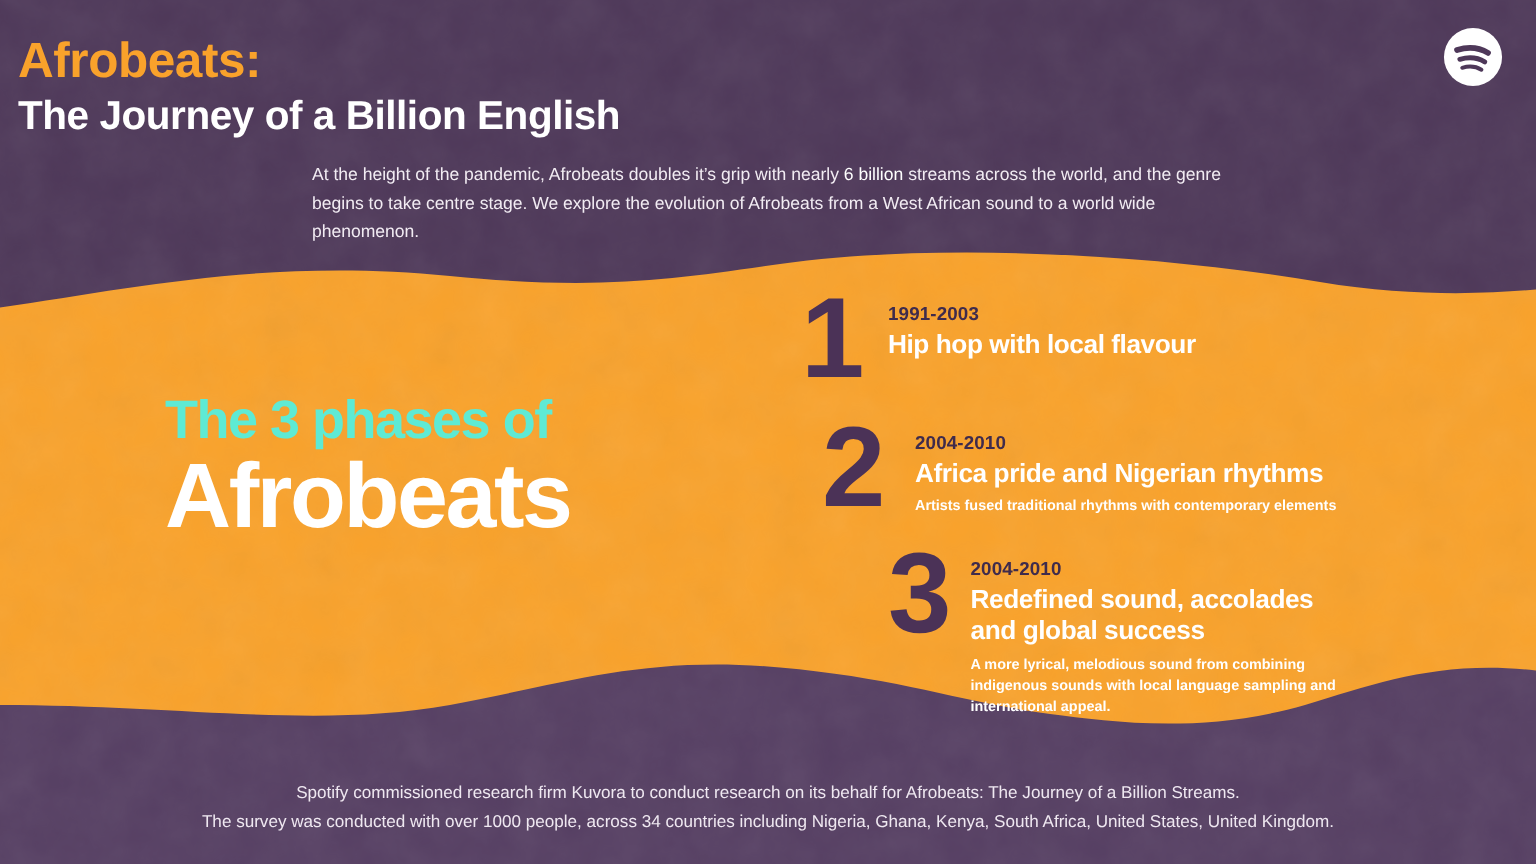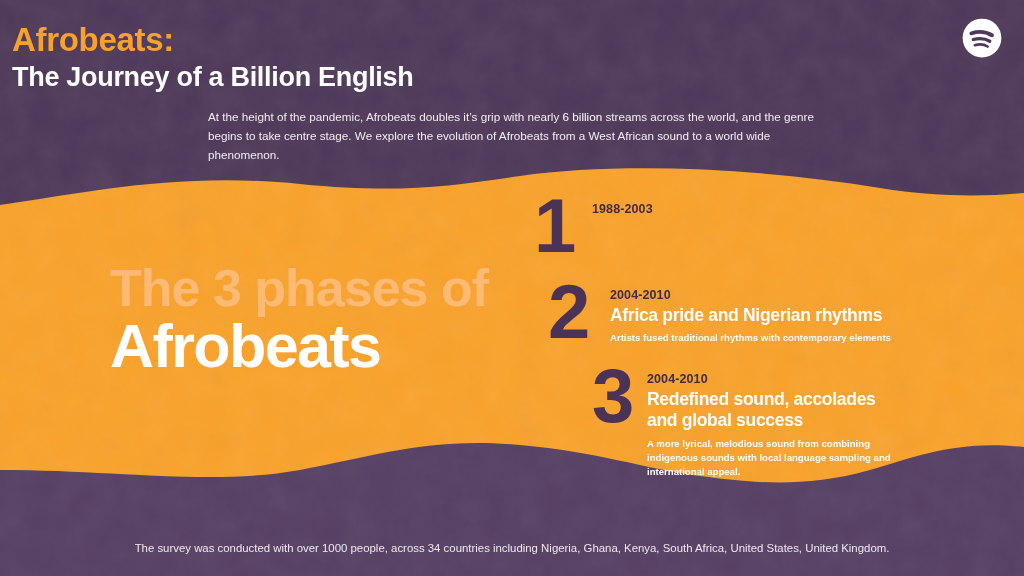--- a/index.html
+++ b/index.html
@@ -56,21 +56,21 @@
     font-weight:500;
   }
   .intro b { font-weight:normal; color:#FFFFFF; }
 
   
   .phases-heading {
     position:absolute; left:110px; top:262px; z-index:5;
     line-height:1;
   }
   .ph-line1 {
-    font-size:52px; font-weight:bold; color:#fdba74;
+    font-size:36px; font-weight:bold; color:#5eead4;
     letter-spacing:-1px;
   }
   .ph-line2 {
     font-size:61px; font-weight:bold; color:#FFFFFF;
     letter-spacing:-1.6px; margin-top:2px;
   }
 
   
   .phase {
     position:absolute; display:flex; align-items:flex-start; z-index:5;
@@ -156,21 +156,22 @@
   </div>
 
   <div class="phases-heading">
     <div class="ph-line1">The 3 phases of</div>
     <div class="ph-line2">Afrobeats</div>
   </div>
 
   <div class="phase" id="phase-1">
     <div class="phase-num">1</div>
     <div class="phase-body">
-      <div class="phase-years">1988-2003</div>
+      <div class="phase-years">1991-2003</div>
+      <div class="phase-title">Hip hop with local flavour</div>
     </div>
   </div>
 
   <div class="phase" id="phase-2">
     <div class="phase-num">2</div>
     <div class="phase-body">
       <div class="phase-years">2004-2010</div>
       <div class="phase-title">Africa pride and Nigerian rhythms</div>
       <div class="phase-desc" style="width:300px">Artists fused traditional rhythms with contemporary elements</div>
     </div>
@@ -179,16 +180,17 @@
   <div class="phase" id="phase-3">
     <div class="phase-num">3</div>
     <div class="phase-body">
       <div class="phase-years">2004-2010</div>
       <div class="phase-title" style="width:230px">Redefined sound, accolades and global success</div>
       <div class="phase-desc" style="width:275px">A more lyrical, melodious sound from combining indigenous sounds with local language sampling and international appeal.</div>
     </div>
   </div>
 
   <div class="footer">
+    <div>Spotify commissioned research firm Kuvora to conduct research on its behalf for Afrobeats: The Journey of a Billion Streams.</div>
     <div>The survey was conducted with over 1000 people, across 34 countries including Nigeria, Ghana, Kenya, South Africa, United States, United Kingdom.</div>
   </div>
 
 </div>
 
 </body></html>

